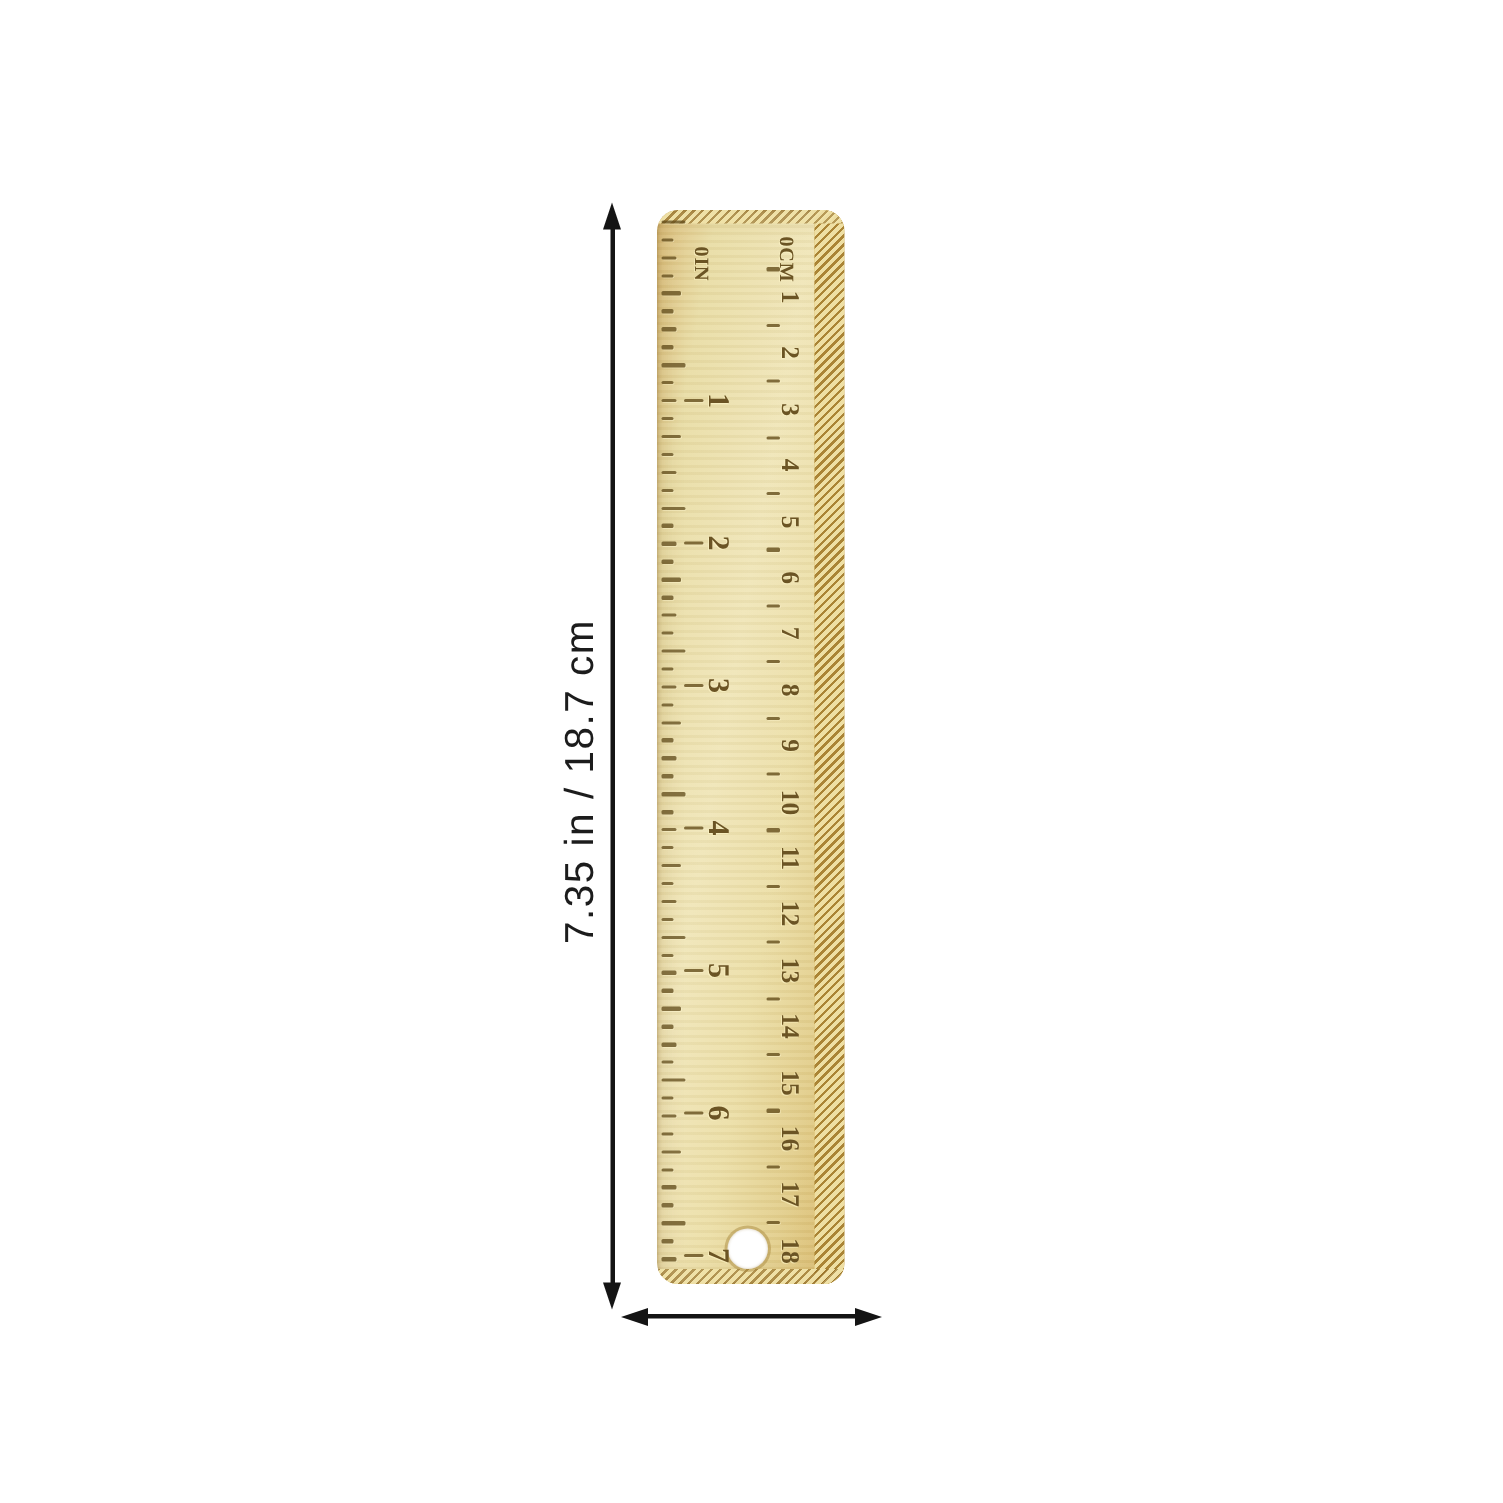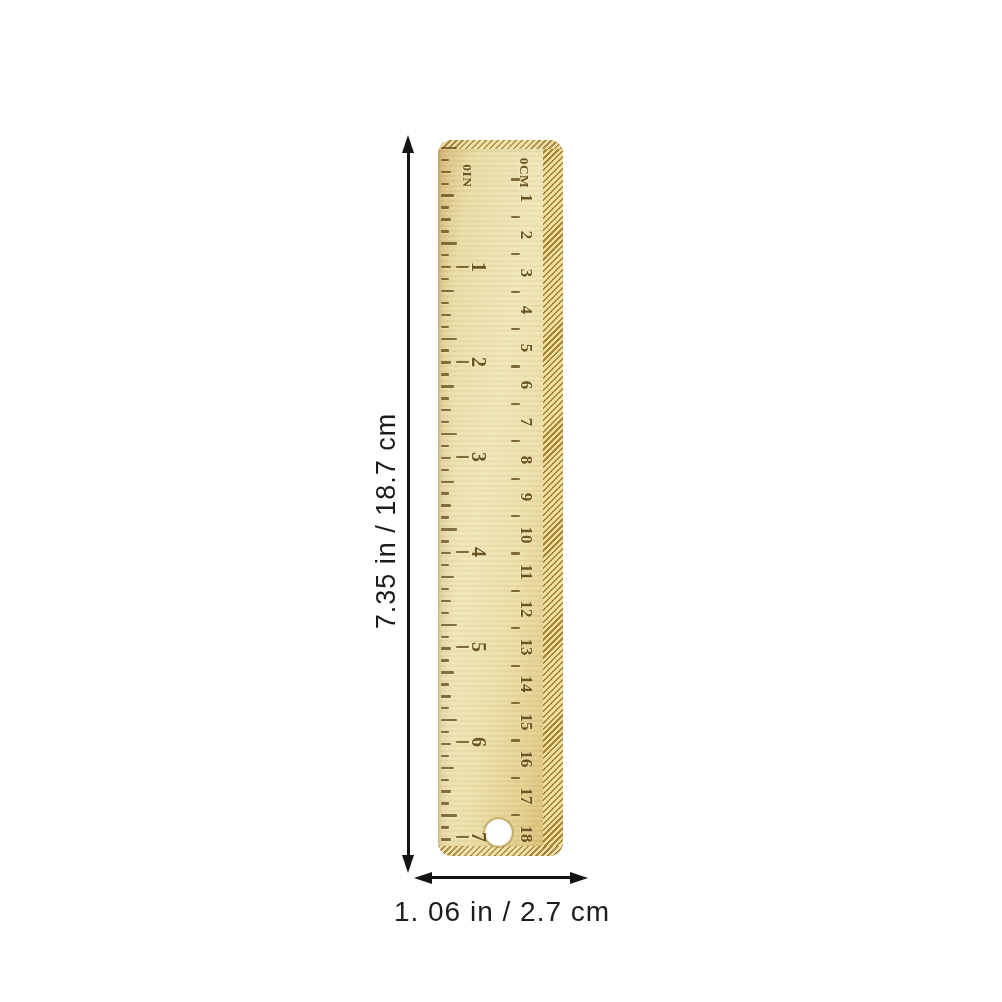--- a/index.html
+++ b/index.html
@@ -60,21 +60,20 @@
 <div class="stage">
 
   <div class="dim-line v-line"></div>
   <div class="arrow arrow-up"></div>
   <div class="arrow arrow-down"></div>
   <div class="v-label">7.35 in / 18.7 cm</div>
 
   <div class="dim-line h-line"></div>
   <div class="arrow arrow-left"></div>
   <div class="arrow arrow-right"></div>
-  <div class="h-label">1. 06 in / 2.7 cm</div>
 
   <div class="ruler" id="ruler">
     <div class="hatch hatch-right"></div>
     <div class="hatch hatch-top"></div>
     <div class="hatch hatch-bottom"></div>
 
     <div class="zero-label" style="left:29px;top:36px;">0IN</div>
     <div class="zero-label" style="left:86px;top:33px;">0CM</div>
 
     <div class="hole"></div>

